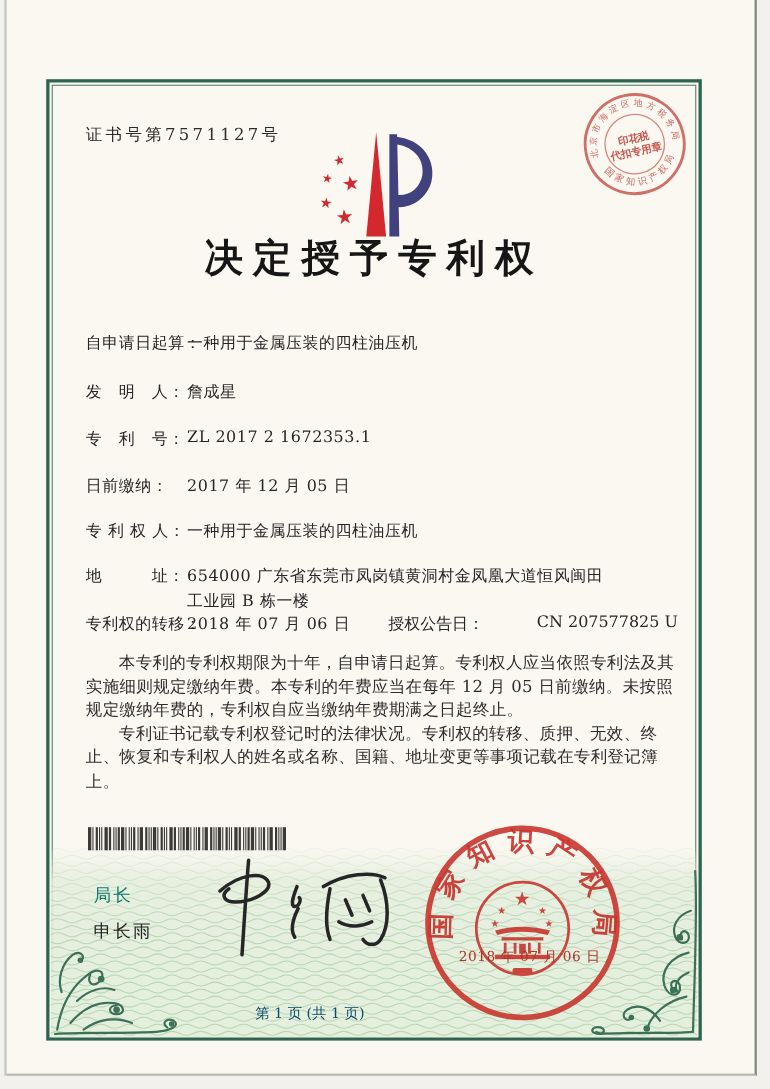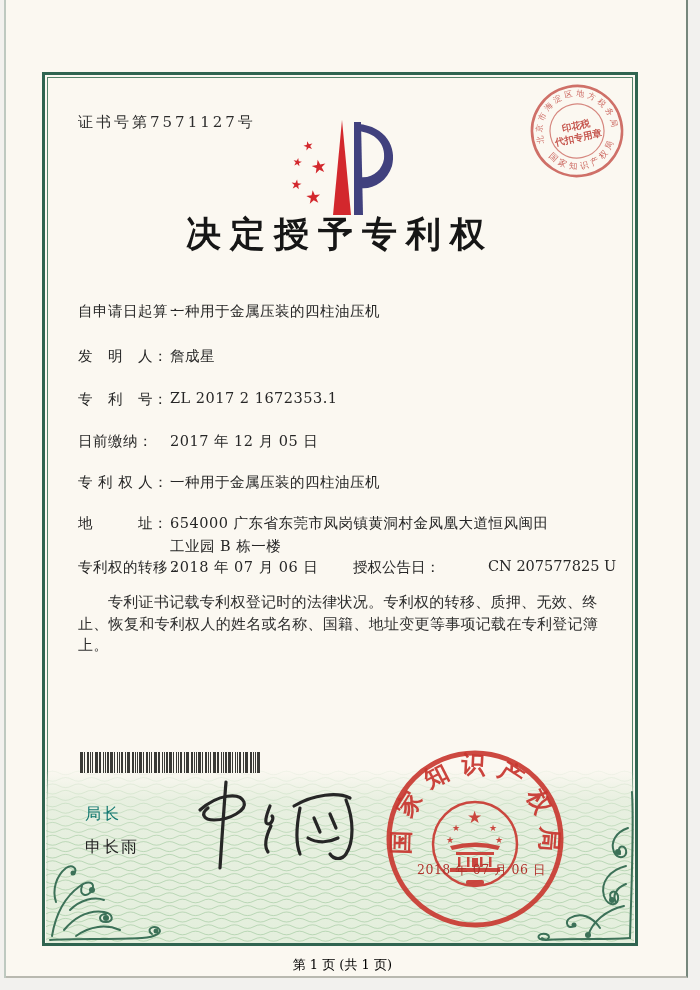--- a/index.html
+++ b/index.html
@@ -39,22 +39,22 @@
   
   .director-title { position:absolute; left:85px; top:804px; font-size:16px; letter-spacing:2px; color:#0f766e; }
   .director-name  { position:absolute; left:85px; top:837px; font-size:16px; letter-spacing:2px; color:#222; }
   .signature { position:absolute; left:178px; top:776px; }
   
   .grant-seal { position:absolute; left:380px; top:744px; }
   .seal-date { position:absolute; left:417px; top:862px; width:130px; font-size:12.5px;
                color:#b0322b; letter-spacing:.5px; }
   .tax-stamp { position:absolute; left:528px; top:82px; transform:rotate(-12deg); opacity:.92; }
   
-  .page-info { position:absolute; left:232px; top:956px; width:160px; text-align:right;
-               font-size:13px; color:#000000; }
+  .page-info { position:absolute; left:232px; top:912px; width:160px; text-align:left;
+               font-size:13px; color:#0c4a6e; }
 </style>
 </head>
 <body>
 
 <div id="canvas">
   <div class="paper"></div>
   <div class="paper-left-edge"></div>
 
   <div class="frame">
     <div class="frame-inner"></div>
@@ -171,20 +171,21 @@
     <span class="fvalue2">工业园 B 栋一楼</span>
   </div>
   <div class="frow" style="top:558px;">
     <span class="flabel">专利权的转移：</span>
     <span class="fvalue">2018 年 07 月 06 日</span>
     <span class="flabel2">授权公告日：</span>
     <span class="fvalue-r">CN 207577825 U</span>
   </div>
 
   <div class="body-text">
+    <p>本专利的专利权期限为十年，自申请日起算。专利权人应当依照专利法及其实施细则规定缴纳年费。本专利的年费应当在每年 12 月 05 日前缴纳。未按照规定缴纳年费的，专利权自应当缴纳年费期满之日起终止。</p>
     <p>专利证书记载专利权登记时的法律状况。专利权的转移、质押、无效、终止、恢复和专利权人的姓名或名称、国籍、地址变更等事项记载在专利登记簿上。</p>
   </div>
 
   <div class="barcode" id="barcode">
       <i style="width: 3px; margin-right: 1px;"></i>
       <i style="width: 1px; margin-right: 2px;"></i>
       <i style="width: 2px; margin-right: 1px;"></i>
       <i style="width: 1px; margin-right: 1px;"></i>
       <i style="width: 1px; margin-right: 2px;"></i>
       <i style="width: 3px; margin-right: 1px;"></i>

